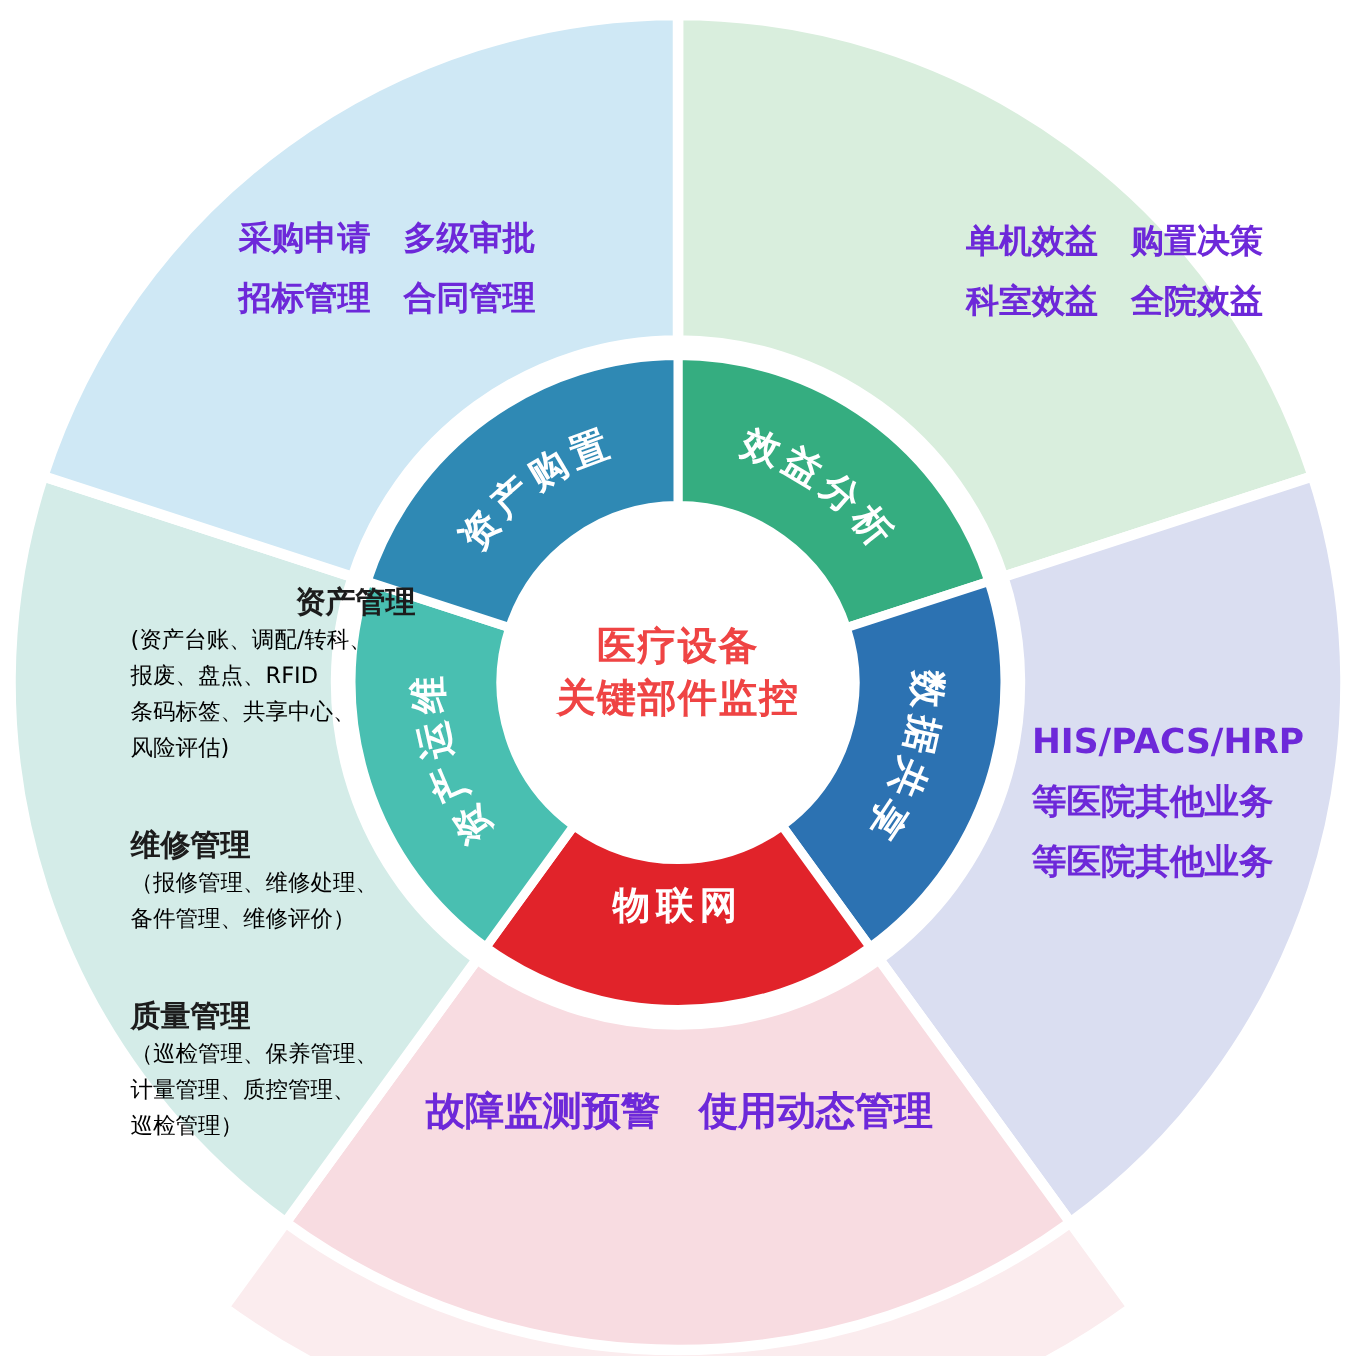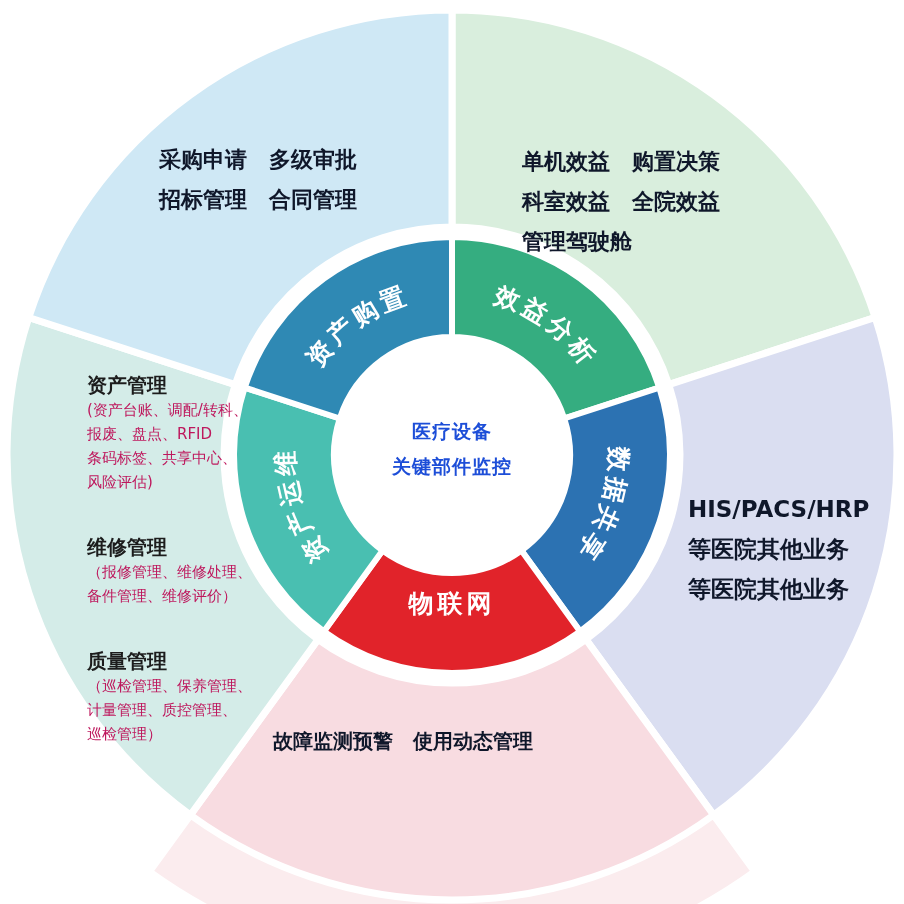--- a/index.html
+++ b/index.html
@@ -14,50 +14,50 @@
   #wheel-svg { position: absolute; left: 0; top: 0; }
 
   .ring-label {
     fill: #ffffff;
     font-size: 25px;
     font-weight: 700;
     letter-spacing: 4px;
     font-family: "DejaVu Sans", "Liberation Sans", sans-serif;
   }
 
-  .txt-block { position: absolute; color: #0f172a; }
+  .txt-block { position: absolute; color: #6d28d9; }
 
   .block-tl {
     left: 108px; top: 140px; width: 300px;
     text-align: center; font-size: 22px; font-weight: 600; line-height: 40px;
   }
   .block-tr {
     left: 522px; top: 142px; width: 320px;
-    text-align: left; font-size: 22px; font-weight: 600; line-height: 40px;
+    text-align: right; font-size: 22px; font-weight: 600; line-height: 40px;
   }
   .block-r {
-    left: 688px; top: 489px; width: 200px;
+    left: 688px; top: 475px; width: 200px;
     text-align: left; font-size: 23px; font-weight: 600; line-height: 40px;
   }
   .block-b {
     left: 273px; top: 721px; width: 360px;
-    text-align: left; font-size: 20px; font-weight: 600; line-height: 41px;
+    text-align: center; font-size: 26px; font-weight: 600; line-height: 41px;
   }
   .block-ops {
     left: 87px; top: 372px; width: 190px;
     text-align: left; color: #1c1c1c;
   }
   .op-title { font-size: 20px; font-weight: 700; line-height: 26px; margin-top: 40px; }
-  .op-title:first-child { margin-top: 0; }
-  .op-detail { font-size: 15px; font-weight: 400; line-height: 24px; color: #be185d; }
+  .op-title:first-child { margin-top: 16px; text-align: right; }
+  .op-detail { font-size: 15px; font-weight: 400; line-height: 24px; color: #000000; }
 
   .center-title {
     position: absolute; left: 302px; top: 414px; width: 300px;
-    text-align: center; font-size: 19px; font-weight: 700;
-    line-height: 35px; letter-spacing: 1px; color: #1d4ed8;
+    text-align: center; font-size: 26px; font-weight: 700;
+    line-height: 35px; letter-spacing: 1px; color: #ef4444;
   }
 </style>
 </head>
 <body>
 
 <div id="stage">
 
   <svg id="wheel-svg" width="904" height="904" viewBox="0 0 904 904">
     <defs>
       <path id="arc-procurement" d="M 301.7 406.2 A 158 158 0 0 1 452 297"></path>
@@ -101,21 +101,20 @@
   </div>
 
   <div class="txt-block block-tl">
     <div>采购申请　多级审批</div>
     <div>招标管理　合同管理</div>
   </div>
 
   <div class="txt-block block-tr">
     <div>单机效益　购置决策</div>
     <div>科室效益　全院效益</div>
-    <div>管理驾驶舱</div>
   </div>
 
   <div class="txt-block block-r">
     <div>HIS/PACS/HRP</div>
     <div>等医院其他业务</div>
     <div>等医院其他业务</div>
   </div>
 
   <div class="txt-block block-b">
     <div>故障监测预警　使用动态管理</div>

